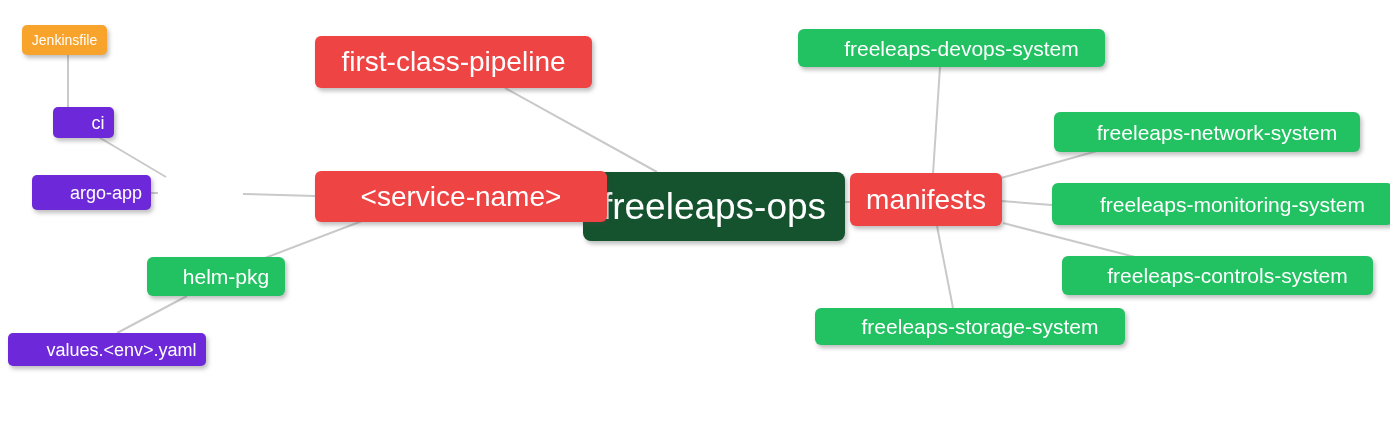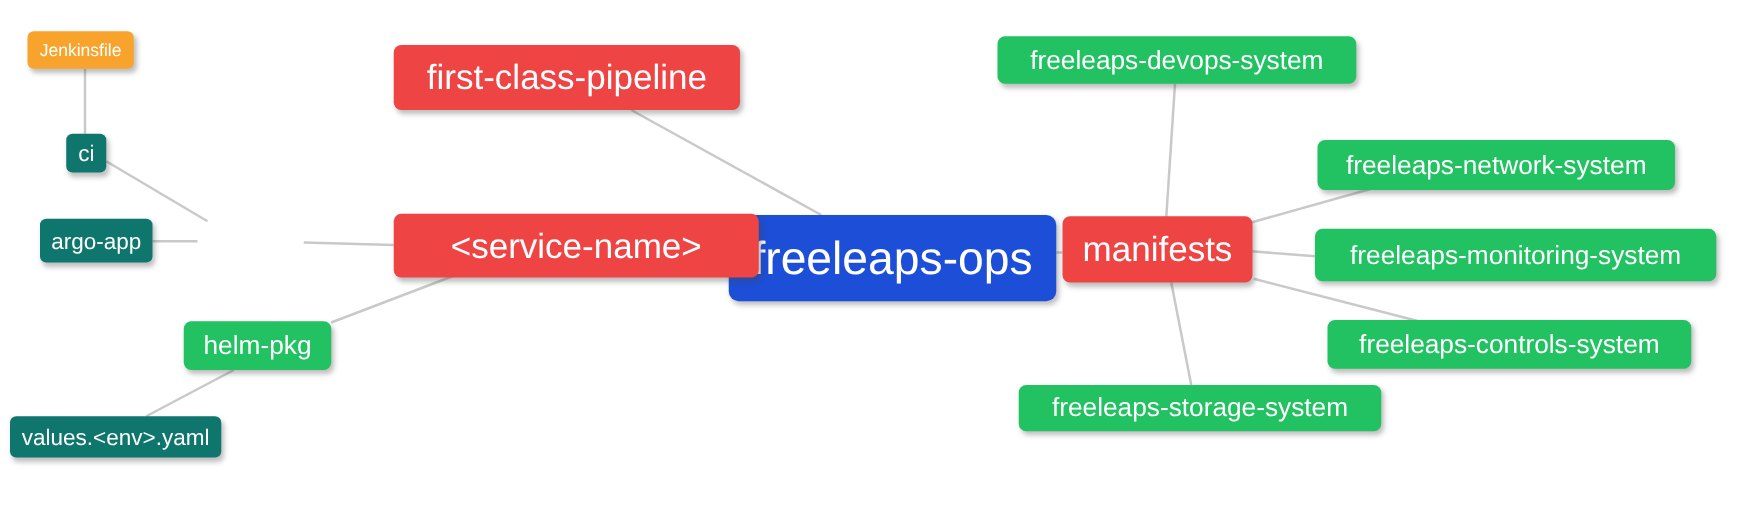--- a/index.html
+++ b/index.html
@@ -14,24 +14,24 @@
   .edges line{stroke:#c9c9c9;stroke-width:2;}
   .node{
     position:absolute;
     display:flex;align-items:center;justify-content:center;
     color:#ffffff;
     white-space:nowrap;
     box-shadow:2px 3px 4px rgba(70,70,70,0.35);
     cursor:default;
     line-height:1;
   }
-  .lv-root{background:#1d4ed8;font-size:37px;border-radius:8px;}
+  .lv-root{background:#14532d;font-size:37px;border-radius:8px;}
   .lv-1{background:#ef4444;font-size:28px;border-radius:6px;}
-  .lv-2{background:#22c162;font-size:21px;border-radius:6px;}
-  .lv-3{background:#0f766e;font-size:18px;border-radius:5px;}
+  .lv-2{background:#22c162;font-size:21px;border-radius:6px;padding-left:20px;}
+  .lv-3{background:#6d28d9;font-size:18px;border-radius:5px;padding-left:29px;}
   .lv-4{background:#f8a42c;font-size:14px;border-radius:5px;}
 </style>
 </head>
 <body>
 
 <div class="canvas">
 
   <svg class="edges" width="1390" height="421" aria-hidden="true">
     <line x1="68" y1="55" x2="68" y2="107"></line>
     <line x1="85" y1="129" x2="166" y2="177"></line>

